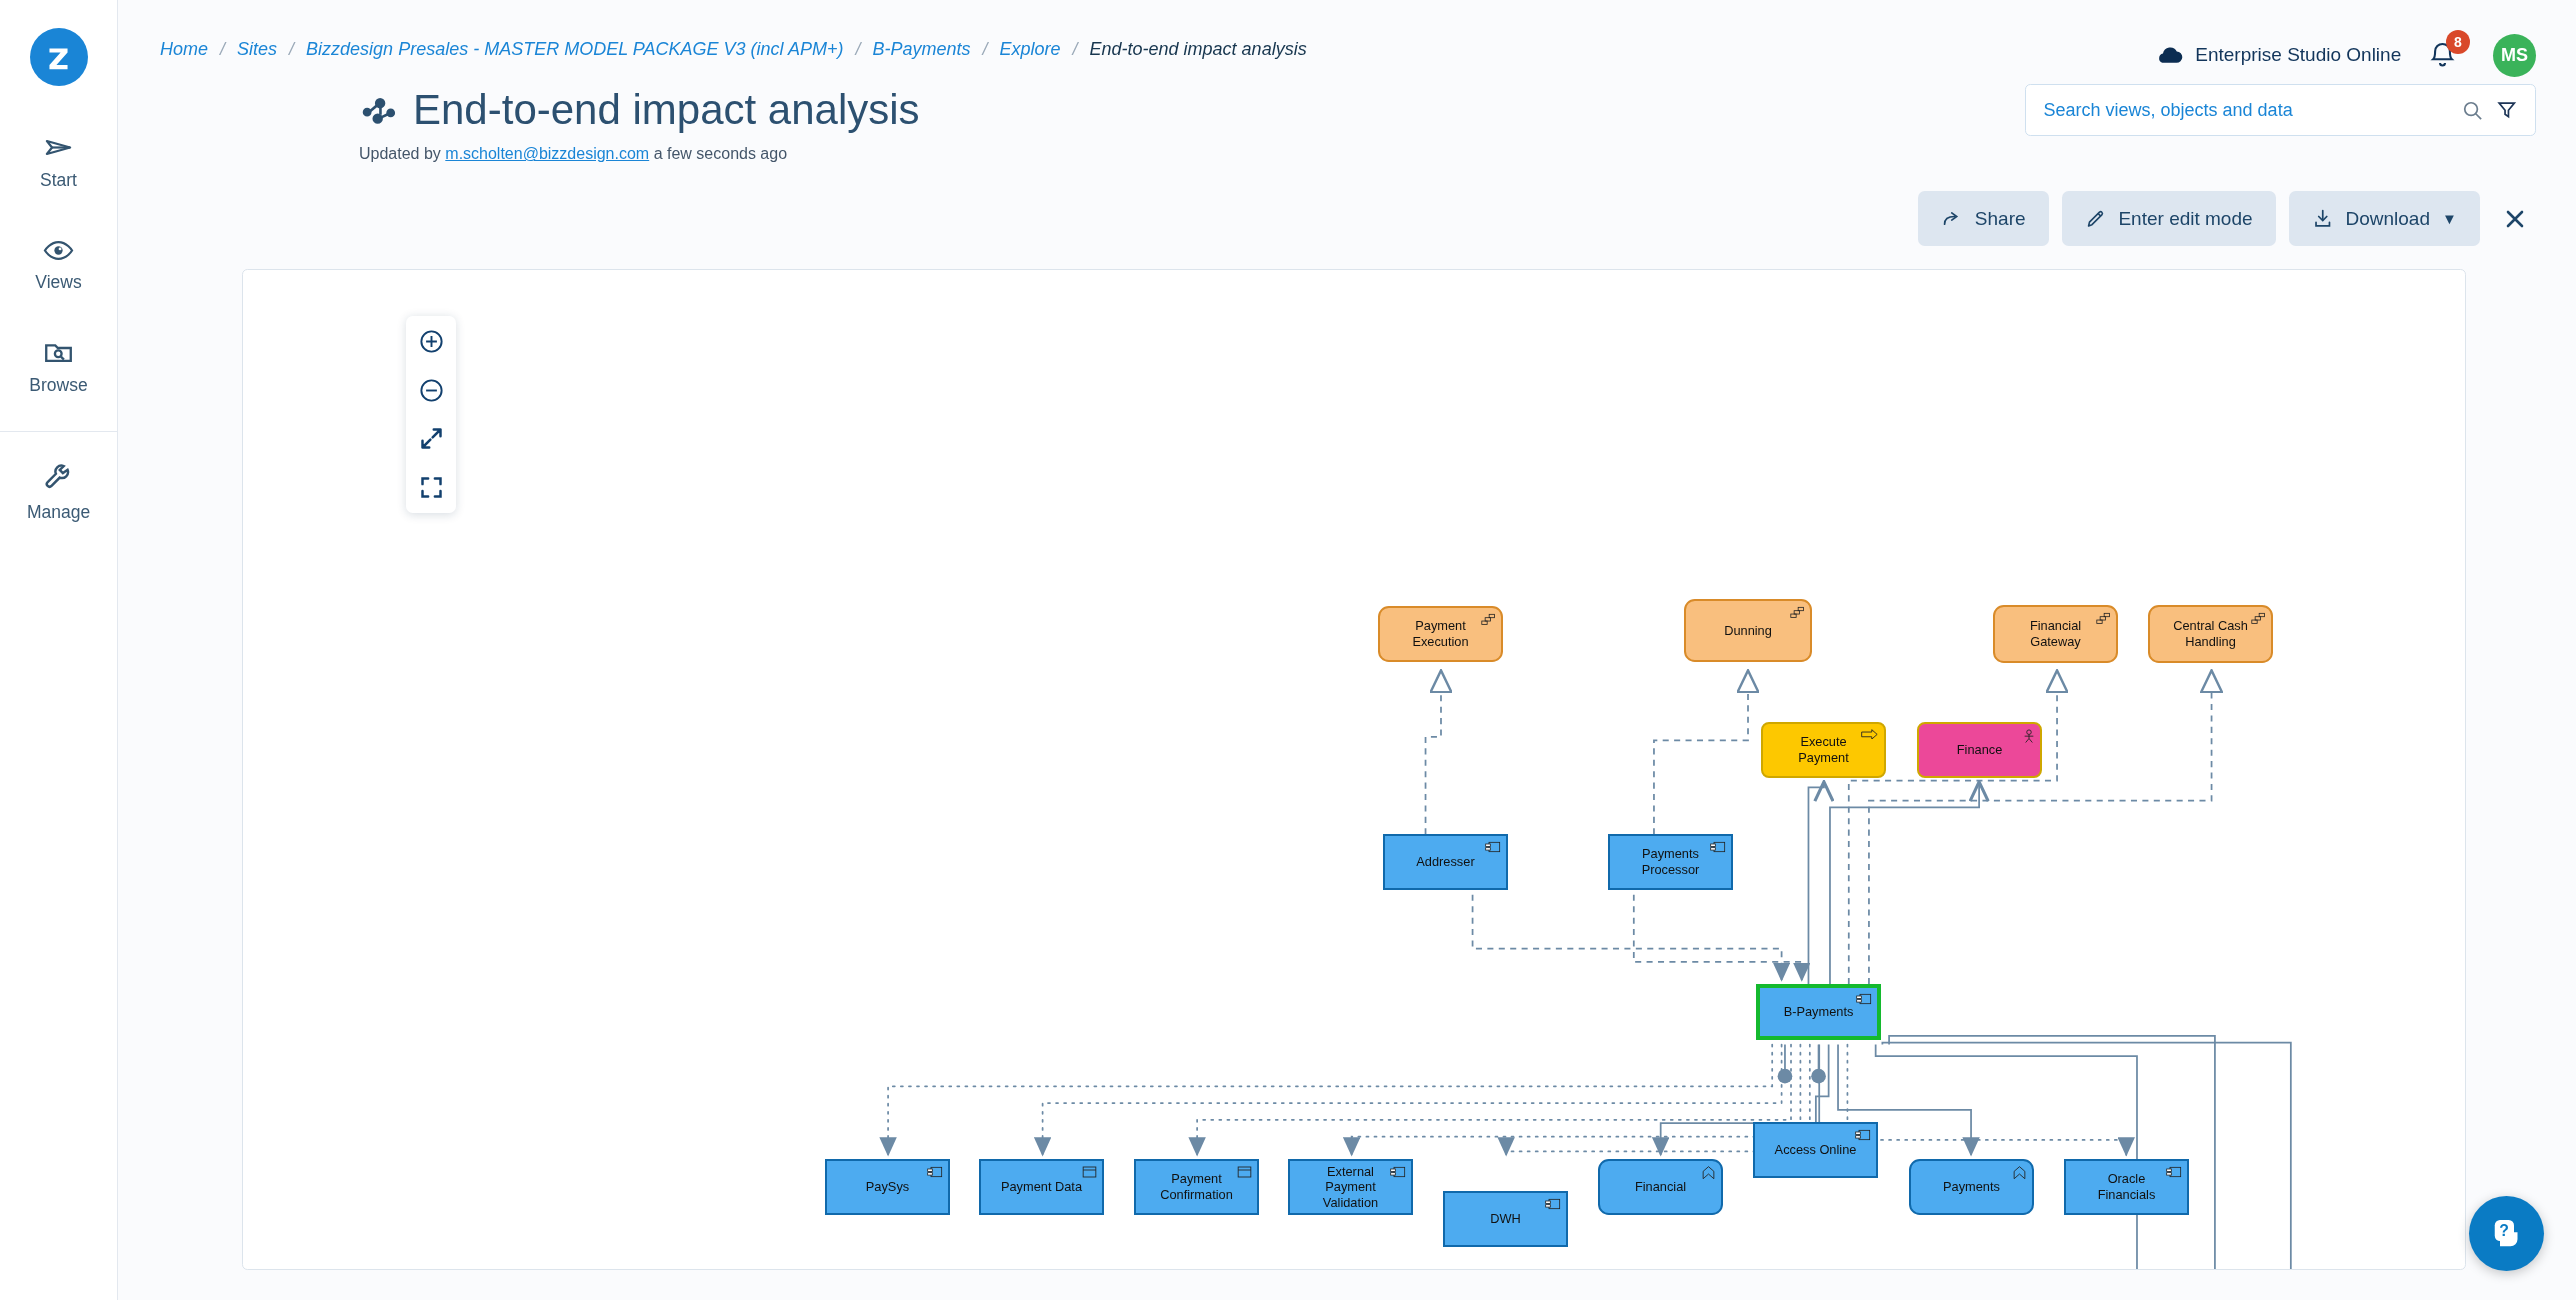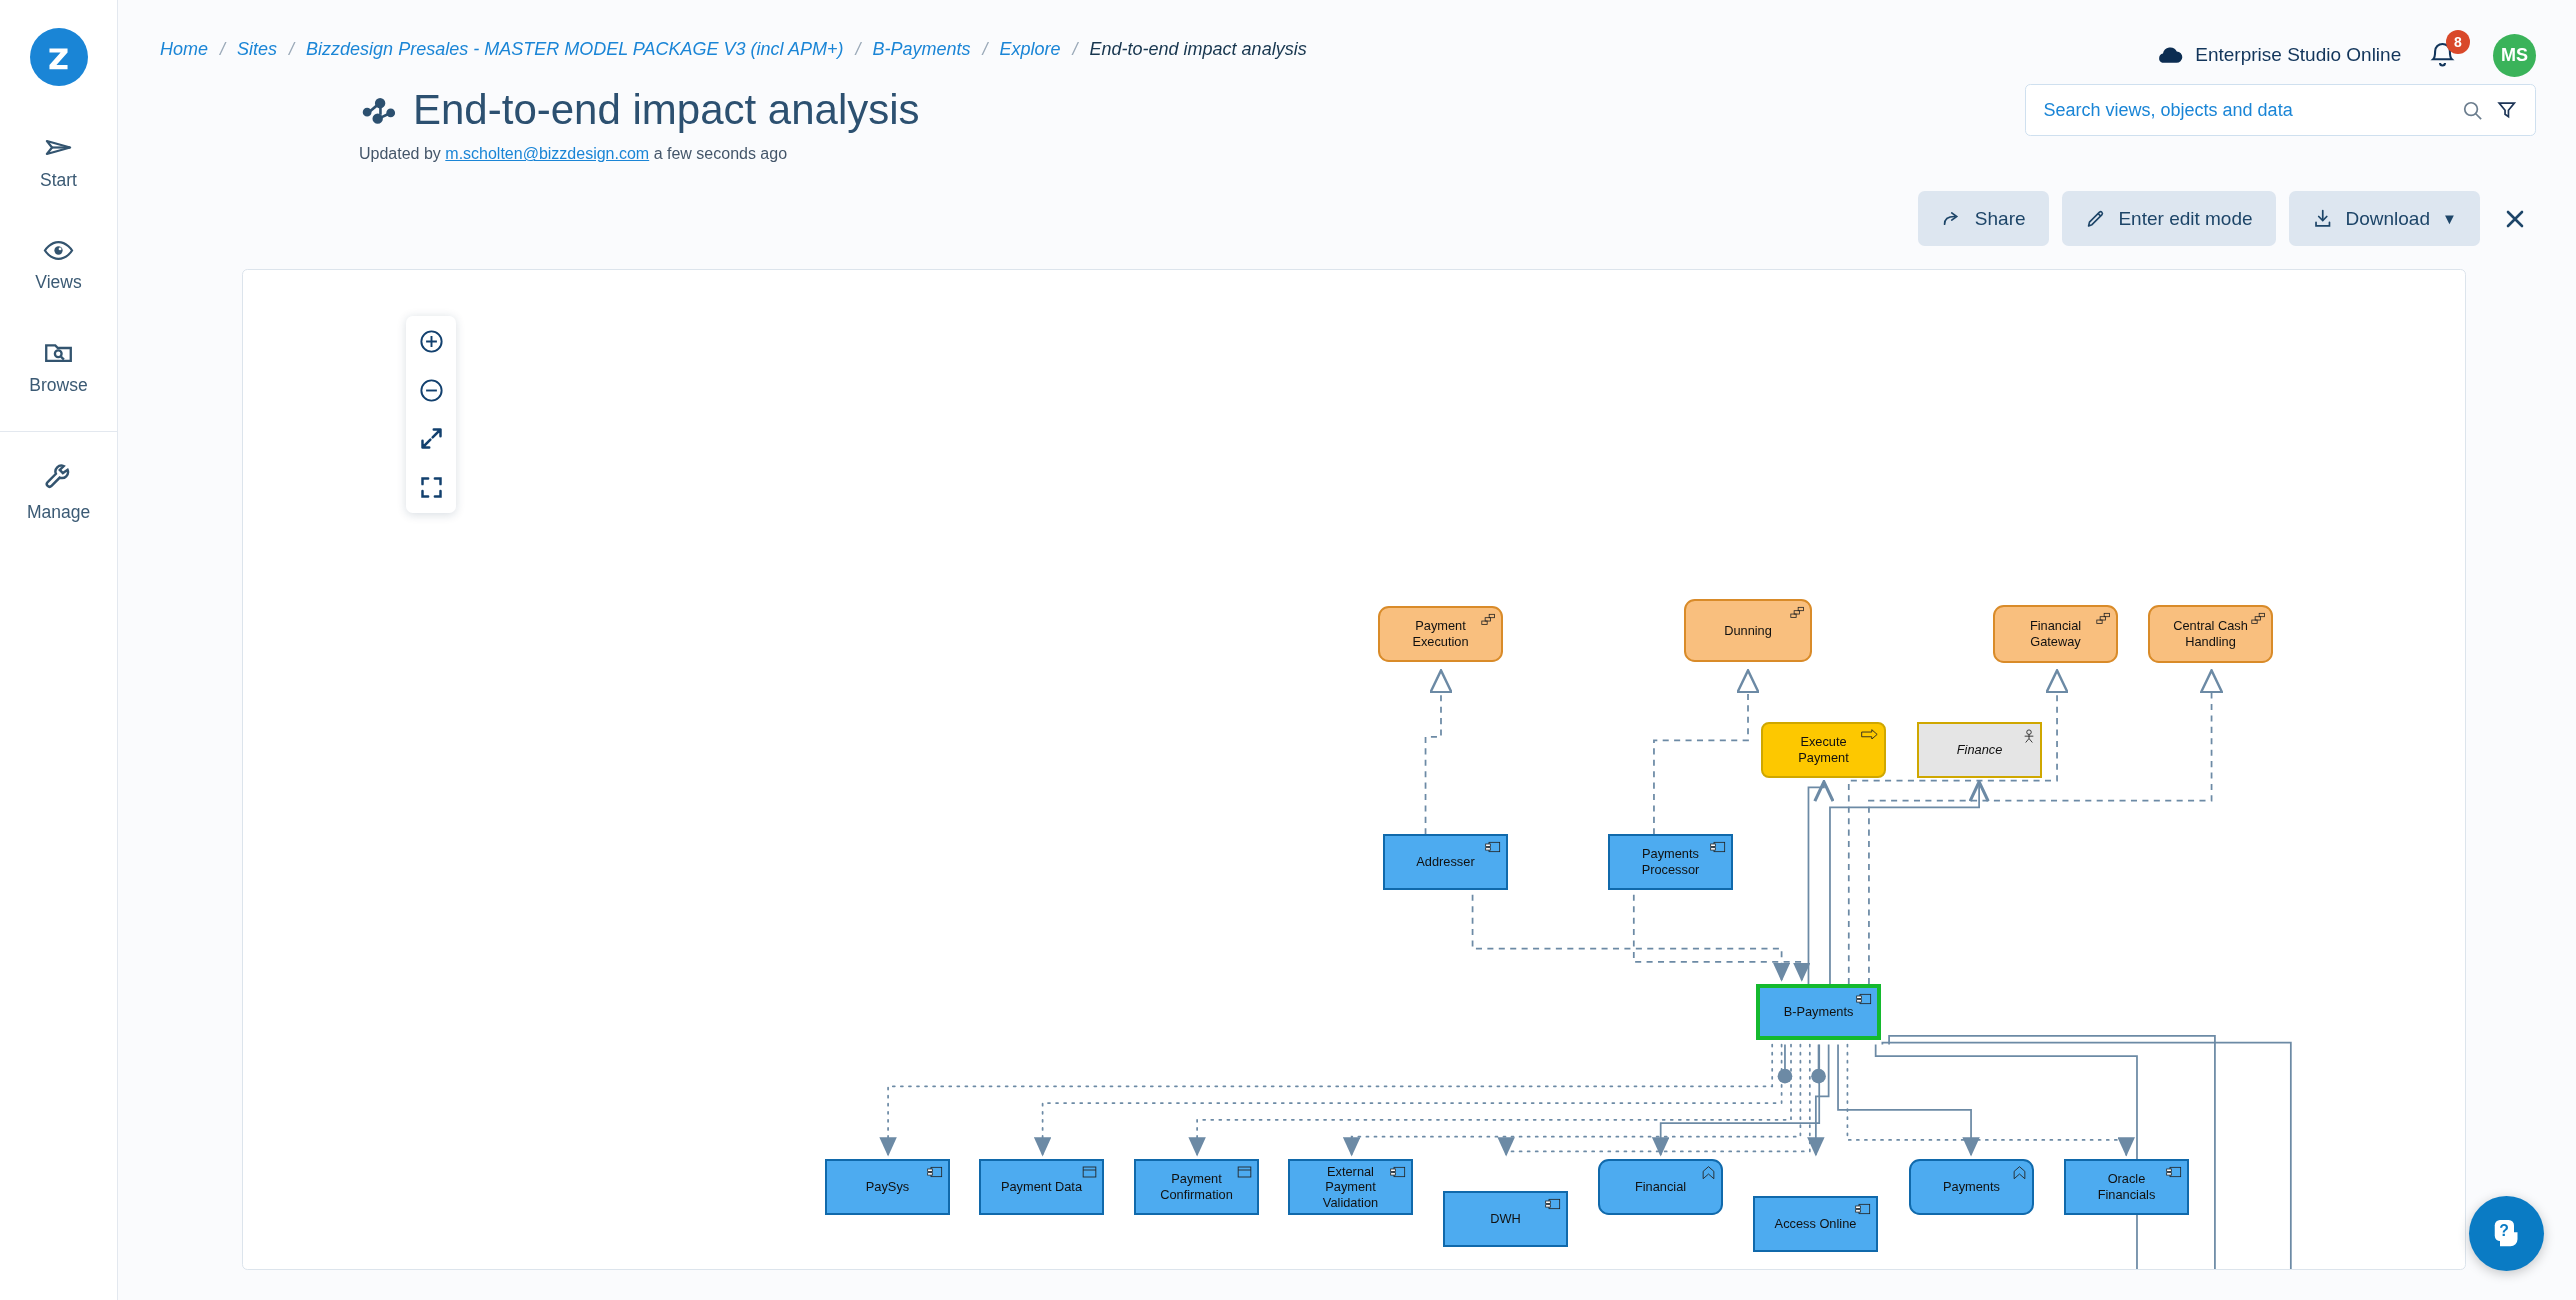--- a/index.html
+++ b/index.html
@@ -107,21 +107,21 @@
 
   
   .node {
     position: absolute; display: flex; align-items: center; justify-content: center;
     text-align: center; font-size: 12.8px; color: #111; padding: 4px 16px;
     line-height: 1.22; cursor: pointer; white-space: pre-line;
   }
   .node .nic { position: absolute; top: 4.7px; right: 5.4px; line-height: 0; }
   .n-func { background: #f9bf7e; border: 2px solid #d98b29; border-radius: 10.8px; }
   .n-proc { background: #fdc800; border: 2px solid #cfa700; border-radius: 8px; }
-  .n-actor { background: #e5e5e5; border: 2px solid #cfa700; border-radius: 0; font-style: italic; }
+  .n-actor { background: #ec4899; border: 2px solid #cfa700; border-radius: 8px; }
   .n-app { background: #4dabf0; border: 2px solid #1069ab; border-radius: 0; }
   .n-appr { background: #4dabf0; border: 2px solid #1069ab; border-radius: 10.8px; }
   .n-sel { background: #4dabf0; border: 4.7px solid #14b92e; border-radius: 0; }
   .n-tech { background: #d2f0ad; border: 2px solid #6cc028; border-radius: 0; }
 
   .chatbtn {
     position: absolute; right: 32px; bottom: 30px;
     width: 75px; height: 75px; border-radius: 50%;
     background: #0a7bc4; display: flex; align-items: center; justify-content: center;
     cursor: pointer; box-shadow: 0 2.7px 12px rgba(0,0,0,.22); z-index: 40;
@@ -423,21 +423,21 @@
               </svg></span><span>External Payment
 Validation</span></div>
           <div class="node n-app" style="left: 1200px; top: 889px; width: 125px; height: 56px; margin-top: 32px;"><span class="nic"><svg width="16" height="12" viewBox="0 0 24 18" fill="none" stroke="#222" stroke-width="1.2">
                 <rect x="6" y="2" width="16" height="14"></rect>
                 <rect x="1" y="4.5" width="7" height="3.6" fill="#fff"></rect>
                 <rect x="1" y="10" width="7" height="3.6" fill="#fff"></rect>
               </svg></span><span>DWH</span></div>
           <div class="node n-appr" style="left: 1355px; top: 889px; width: 125px; height: 56px;"><span class="nic"><svg width="15" height="13.4" viewBox="0 0 22 20" fill="none" stroke="#222" stroke-width="1.3">
                 <path d="M3 19V8l8-7 8 7v11l-8-7z"></path>
               </svg></span><span>Financial</span></div>
-          <div class="node n-app" style="left: 1510px; top: 926px; width: 125px; height: 56px;"><span class="nic"><svg width="16" height="12" viewBox="0 0 24 18" fill="none" stroke="#222" stroke-width="1.2">
+          <div class="node n-app" style="left: 1510px; top: 852px; width: 125px; height: 56px;"><span class="nic"><svg width="16" height="12" viewBox="0 0 24 18" fill="none" stroke="#222" stroke-width="1.2">
                 <rect x="6" y="2" width="16" height="14"></rect>
                 <rect x="1" y="4.5" width="7" height="3.6" fill="#fff"></rect>
                 <rect x="1" y="10" width="7" height="3.6" fill="#fff"></rect>
               </svg></span><span>Access Online</span></div>
           <div class="node n-appr" style="left: 1666px; top: 889px; width: 125px; height: 56px;"><span class="nic"><svg width="15" height="13.4" viewBox="0 0 22 20" fill="none" stroke="#222" stroke-width="1.3">
                 <path d="M3 19V8l8-7 8 7v11l-8-7z"></path>
               </svg></span><span>Payments</span></div>
           <div class="node n-app" style="left: 1821px; top: 889px; width: 125px; height: 56px;"><span class="nic"><svg width="16" height="12" viewBox="0 0 24 18" fill="none" stroke="#222" stroke-width="1.2">
                 <rect x="6" y="2" width="16" height="14"></rect>
                 <rect x="1" y="4.5" width="7" height="3.6" fill="#fff"></rect>

